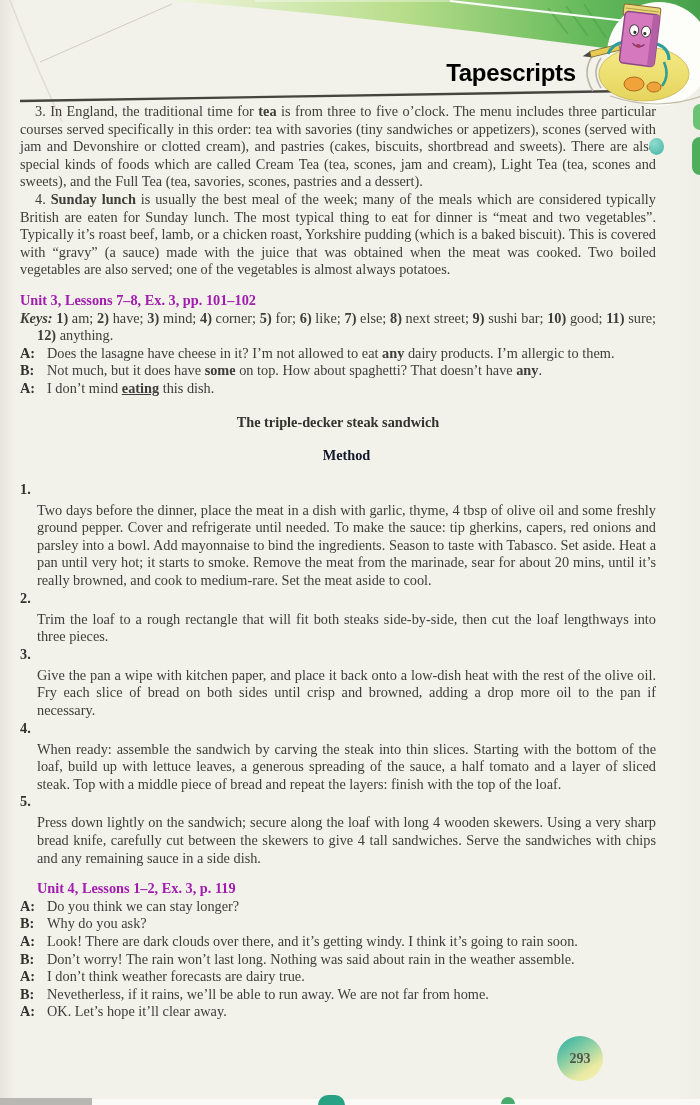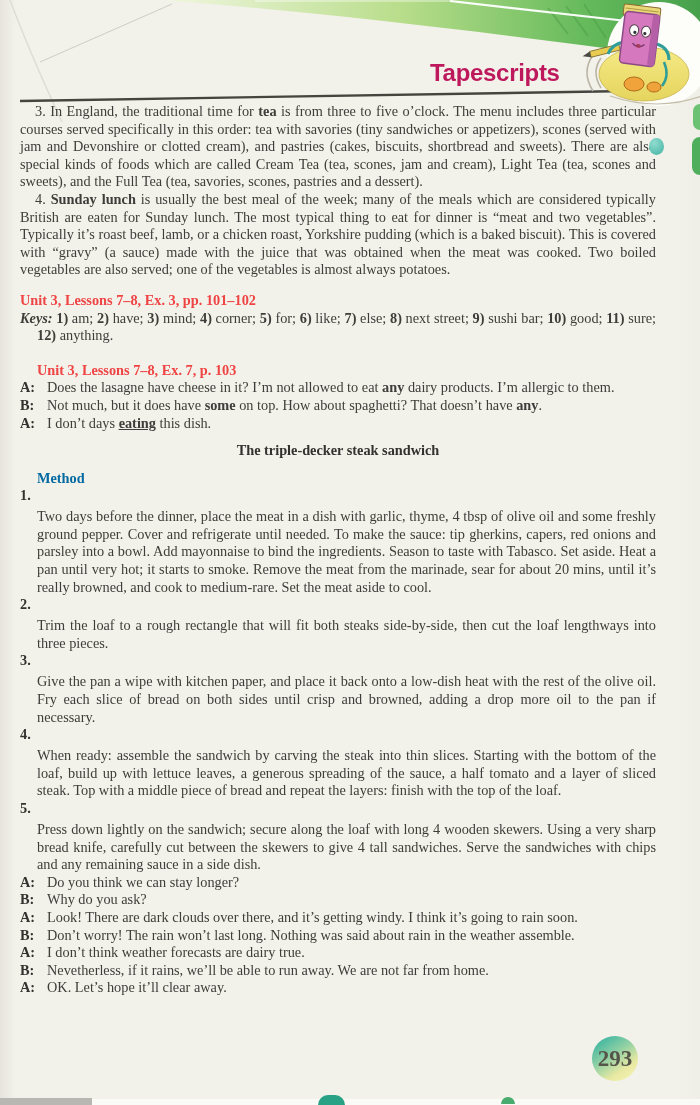--- a/index.html
+++ b/index.html
@@ -4,47 +4,47 @@
 <style>
   html,body{margin:0;padding:0;}
   body{
     width:700px;height:1105px;position:relative;overflow:hidden;
     background:linear-gradient(90deg,#e6e4dd 0px,#f2f1ea 16px,#f2f1ea 672px,#efeee7 700px);
     font-family:"Liberation Serif", serif;
     color:#3e3d39;
   }
   .hdr-svg{position:absolute;top:0;left:0;}
   .page-title{
-    position:absolute;top:59px;left:430px;width:162px;text-align:left;
+    position:absolute;top:59px;left:430px;width:162px;text-align:center;
     font-family:"Liberation Sans", sans-serif;font-weight:bold;font-size:24px;
-    letter-spacing:-0.3px;color:#be185d;
+    letter-spacing:-0.3px;color:#000000;
   }
   .content{
     position:absolute;left:20px;top:103px;width:636px;
     font-size:14.3px;line-height:17.6px;
   }
   .para{margin:0;text-align:justify;text-indent:15px;}
-  .h-unit{margin:0;font-weight:bold;color:#ef4444;}
+  .h-unit{margin:0;font-weight:bold;color:#a21caf;}
   .mt{margin-top:13px;}
   .mt2{margin-top:17px;}
   .ind{margin-left:17px;}
   .keys{margin:0;padding-left:17px;text-indent:-17px;text-align:justify;}
   .dlg-row{display:flex;margin:0;}
   .dlg-label{width:27px;flex-shrink:0;font-weight:bold;color:#33322e;}
   .dlg-text{flex:1;}
-  .subtitle{margin:10px;text-align:center;font-weight:bold;color:#33322e;}
-  .method{margin:0 0 0 17px;font-weight:bold;color:#0369a1;}
+  .subtitle{margin:16px;text-align:center;font-weight:bold;color:#33322e;}
+  .method{margin:0 0 16px 17px;font-weight:bold;color:#0f172a;text-align:center;}
   .step{display:flex;margin:0;}
   .step-num{width:17px;flex-shrink:0;font-weight:bold;color:#33322e;}
   .step-text{flex:1;text-align:justify;margin-top:21px;}
   .page-badge{
-    position:absolute;left:592px;top:1036px;width:46px;height:45px;border-radius:50%;
+    position:absolute;left:557px;top:1036px;width:46px;height:45px;border-radius:50%;
     background:linear-gradient(145deg,#38b4a2 8%,#8fd0a4 42%,#e8e9a2 72%,#f6f2b4 95%);
     display:flex;align-items:center;justify-content:center;
-    font-weight:bold;font-size:23px;color:#56554a;
+    font-weight:bold;font-size:14px;color:#56554a;
   }
   .edge-sliver1{position:absolute;right:0;top:104px;width:7px;height:26px;border-radius:8px 0 0 8px;background:#6cc273;}
   .edge-sliver2{position:absolute;right:0;top:137px;width:8px;height:38px;border-radius:9px 0 0 9px;background:#4fae5c;}
   .teal-dot{position:absolute;left:649px;top:138px;width:15px;height:17px;border-radius:50%;
     background:radial-gradient(circle at 35% 30%,#8fdccf,#43b2a2);}
   .bottom-strip{position:absolute;left:0;bottom:0;width:700px;height:6px;background:#fafaf6;}
   .bottom-corner{position:absolute;left:0;bottom:0;width:92px;height:7px;background:#b9b7b1;}
   .bump1{position:absolute;left:318px;bottom:0;width:27px;height:10px;border-radius:14px 14px 0 0;background:#29a184;}
   .bump2{position:absolute;left:501px;bottom:1px;width:14px;height:7px;border-radius:8px 8px 0 0;background:#49ab6e;}
 </style>
@@ -119,32 +119,31 @@
 <div class="page-title">Tapescripts</div>
 
 <div class="content">
 
   <p class="para"><span>3. In England, the traditional time for </span><span style="font-weight: bold;">tea</span><span> is from three to five o’clock. The menu includes three particular courses served specifically in this order: tea with savories (tiny sandwiches or appetizers), scones (served with jam and Devonshire or clotted cream), and pastries (cakes, biscuits, shortbread and sweets). There are also special kinds of foods which are called Cream Tea (tea, scones, jam and cream), Light Tea (tea, scones and sweets), and the Full Tea (tea, savories, scones, pastries and a dessert).</span></p>
   <p class="para"><span>4. </span><span style="font-weight: bold;">Sunday lunch</span><span> is usually the best meal of the week; many of the meals which are considered typically British are eaten for Sunday lunch. The most typical thing to eat for dinner is “meat and two vegetables”. Typically it’s roast beef, lamb, or a chicken roast, Yorkshire pudding (which is a baked biscuit). This is covered with “gravy” (a sauce) made with the juice that was obtained when the meat was cooked. Two boiled vegetables are also served; one of the vegetables is almost always potatoes.</span></p>
 
   <p class="h-unit mt">Unit 3, Lessons 7–8, Ex. 3, pp. 101–102</p>
   <p class="keys"><span style="font-weight: bold; font-style: italic;">Keys: </span><span style="font-weight: bold;">1)</span><span> am; </span><span style="font-weight: bold;">2)</span><span> have; </span><span style="font-weight: bold;">3)</span><span> mind; </span><span style="font-weight: bold;">4)</span><span> corner; </span><span style="font-weight: bold;">5)</span><span> for; </span><span style="font-weight: bold;">6)</span><span> like; </span><span style="font-weight: bold;">7)</span><span> else; </span><span style="font-weight: bold;">8)</span><span> next street; </span><span style="font-weight: bold;">9)</span><span> sushi bar; </span><span style="font-weight: bold;">10)</span><span> good; </span><span style="font-weight: bold;">11)</span><span> sure; </span><span style="font-weight: bold;">12)</span><span> anything.</span></p>
 
-  <p class="h-unit mt2 ind">Unit 3, Lessons 7–8, Ex. 7, p. 103</p>
   <div class="dlg-row">
     <span class="dlg-label">A:</span>
     <span class="dlg-text"><span>Does the lasagne have cheese in it? I’m not allowed to eat </span><span style="font-weight: bold;">any</span><span> dairy products. I’m allergic to them.</span></span>
   </div>
   <div class="dlg-row">
     <span class="dlg-label">B:</span>
     <span class="dlg-text"><span>Not much, but it does have </span><span style="font-weight: bold;">some</span><span> on top. How about spaghetti? That doesn’t have </span><span style="font-weight: bold;">any</span><span>.</span></span>
   </div>
   <div class="dlg-row">
     <span class="dlg-label">A:</span>
-    <span class="dlg-text"><span>I don’t days </span><span style="font-weight: bold; text-decoration: underline;">eating</span><span> this dish.</span></span>
+    <span class="dlg-text"><span>I don’t mind </span><span style="font-weight: bold; text-decoration: underline;">eating</span><span> this dish.</span></span>
   </div>
 
   <p class="subtitle">The triple-decker steak sandwich</p>
   <p class="method">Method</p>
 
   <div class="step">
     <span class="step-num">1.</span>
     <span class="step-text">Two days before the dinner, place the meat in a dish with garlic, thyme, 4 tbsp of olive oil and some freshly ground pepper. Cover and refrigerate until needed. To make the sauce: tip gherkins, capers, red onions and parsley into a bowl. Add mayonnaise to bind the ingredients. Season to taste with Tabasco. Set aside. Heat a pan until very hot; it starts to smoke. Remove the meat from the marinade, sear for about 20 mins, until it’s really browned, and cook to medium-rare. Set the meat aside to cool.</span>
   </div>
   <div class="step">
@@ -157,20 +156,21 @@
   </div>
   <div class="step">
     <span class="step-num">4.</span>
     <span class="step-text">When ready: assemble the sandwich by carving the steak into thin slices. Starting with the bottom of the loaf, build up with lettuce leaves, a generous spreading of the sauce, a half tomato and a layer of sliced steak. Top with a middle piece of bread and repeat the layers: finish with the top of the loaf.</span>
   </div>
   <div class="step">
     <span class="step-num">5.</span>
     <span class="step-text">Press down lightly on the sandwich; secure along the loaf with long 4 wooden skewers. Using a very sharp bread knife, carefully cut between the skewers to give 4 tall sandwiches. Serve the sandwiches with chips and any remaining sauce in a side dish.</span>
   </div>
 
+  <p class="h-unit mt ind">Unit 4, Lessons 1–2, Ex. 3, p. 119</p>
   <div class="dlg-row">
     <span class="dlg-label">A:</span>
     <span class="dlg-text">Do you think we can stay longer?</span>
   </div>
   <div class="dlg-row">
     <span class="dlg-label">B:</span>
     <span class="dlg-text">Why do you ask?</span>
   </div>
   <div class="dlg-row">
     <span class="dlg-label">A:</span>

